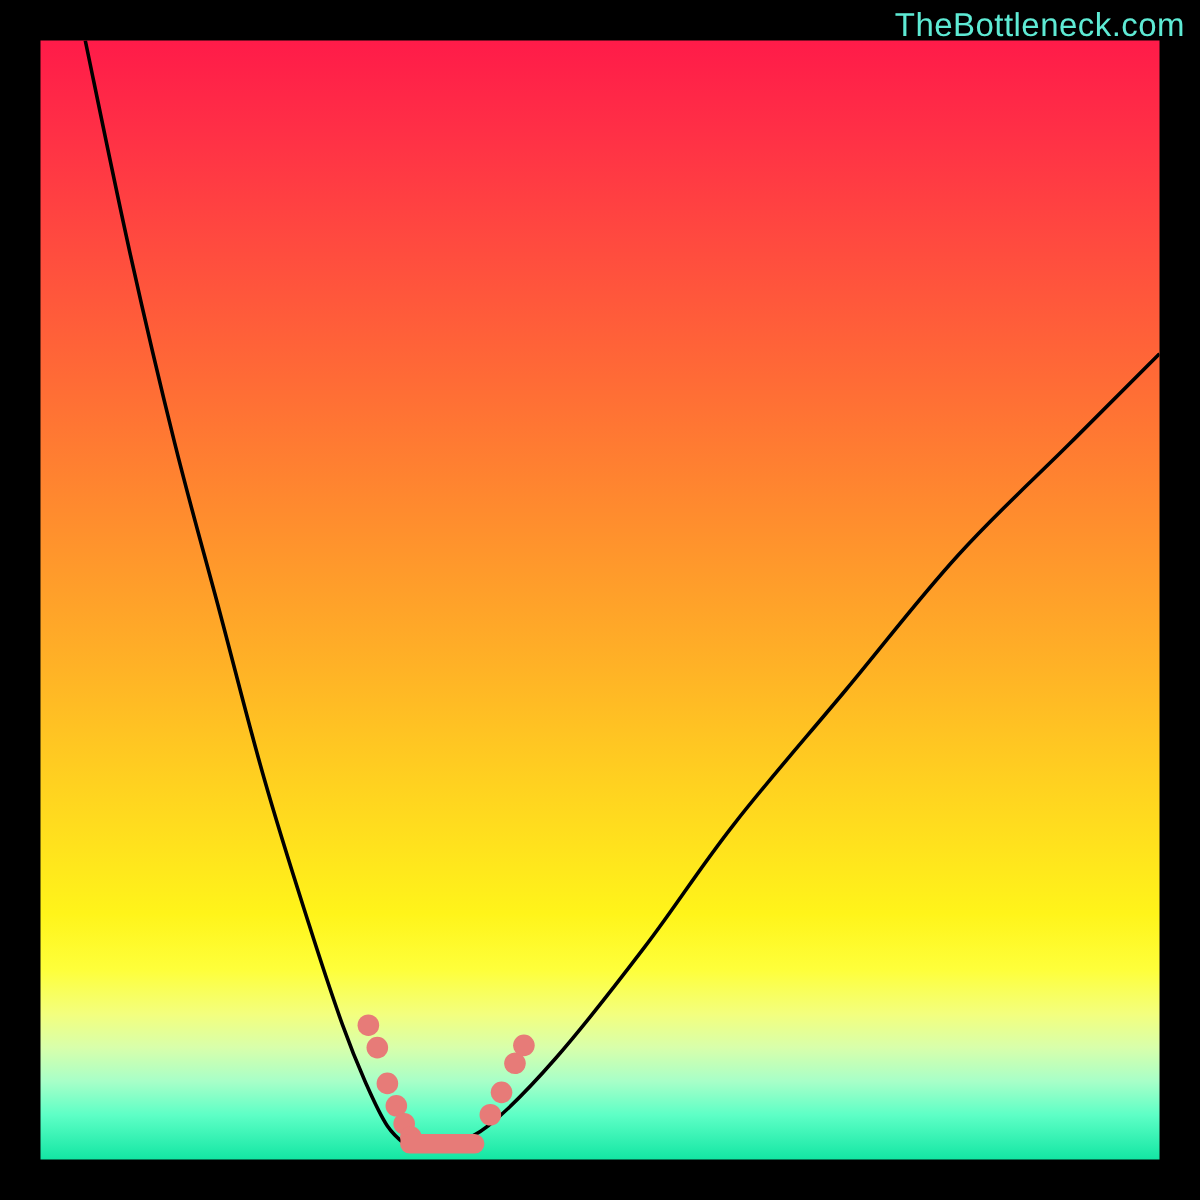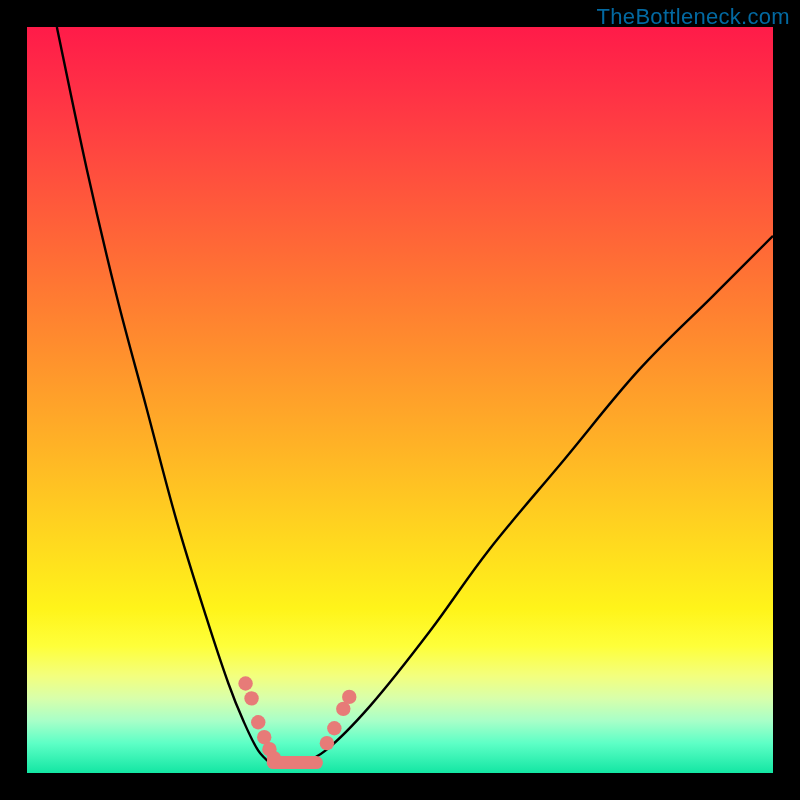--- a/index.html
+++ b/index.html
@@ -36,21 +36,21 @@
       #f3ff7e 87%,
       #d8ffab 90%,
       #a8ffc8 93%,
       #5effc6 96%,
       #13e6a3 100%);
   }
   .watermark {
     position: absolute;
     top: 4px;
     right: 10px;
-    color: #0369a1;
+    color: #5eead4;
     font-size: 22px;
     font-weight: 500;
     letter-spacing: 0.3px;
     user-select: none;
     text-align: center;
   }
   svg.curves {
     position: absolute;
     left: 0;
     top: 0;

